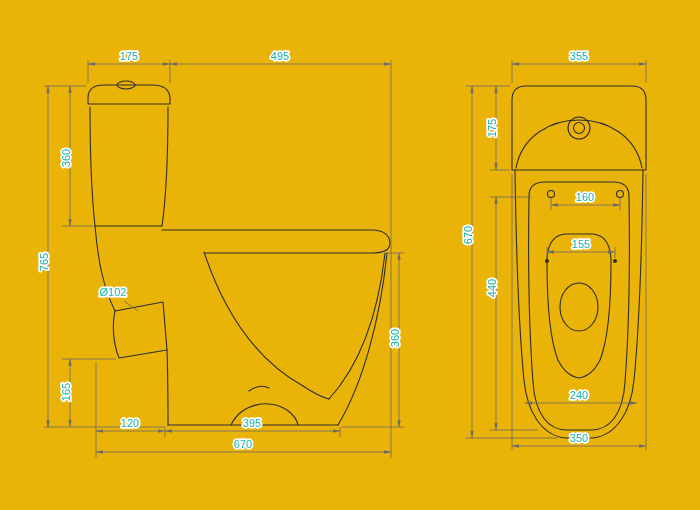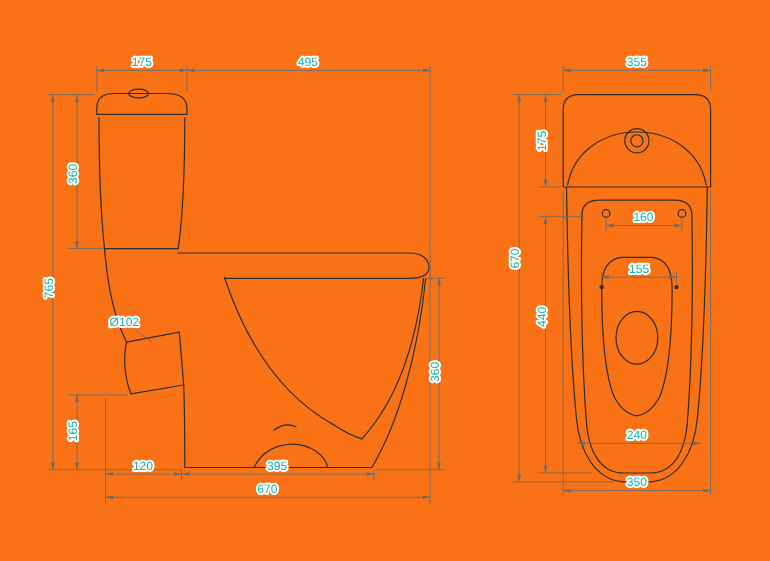--- a/index.html
+++ b/index.html
@@ -1,16 +1,16 @@
 <!DOCTYPE html>
 <html><head>
 <meta charset="utf-8">
 <style>
   html,body{margin:0;padding:0;background:#ffffff;}
-  .canvas{position:relative;width:700px;height:510px;background:#f97316;overflow:hidden;}
+  .canvas{position:relative;width:700px;height:510px;background:#eab308;overflow:hidden;}
   svg{display:block;}
   
   .fig path,.fig line,.fig circle,.fig ellipse{fill:none;stroke:#2e2e2e;stroke-width:1.1;stroke-linejoin:round;stroke-linecap:round;}
   .fig .dot{fill:#2e2e2e;stroke:none;}
   
   .dim line,.dim path{fill:none;stroke:#6a6a6a;stroke-width:0.8;stroke-linecap:butt;}
   .dim text{
     fill:#17b3ad;
     font-family:"Liberation Sans",sans-serif;
     font-size:11px;

